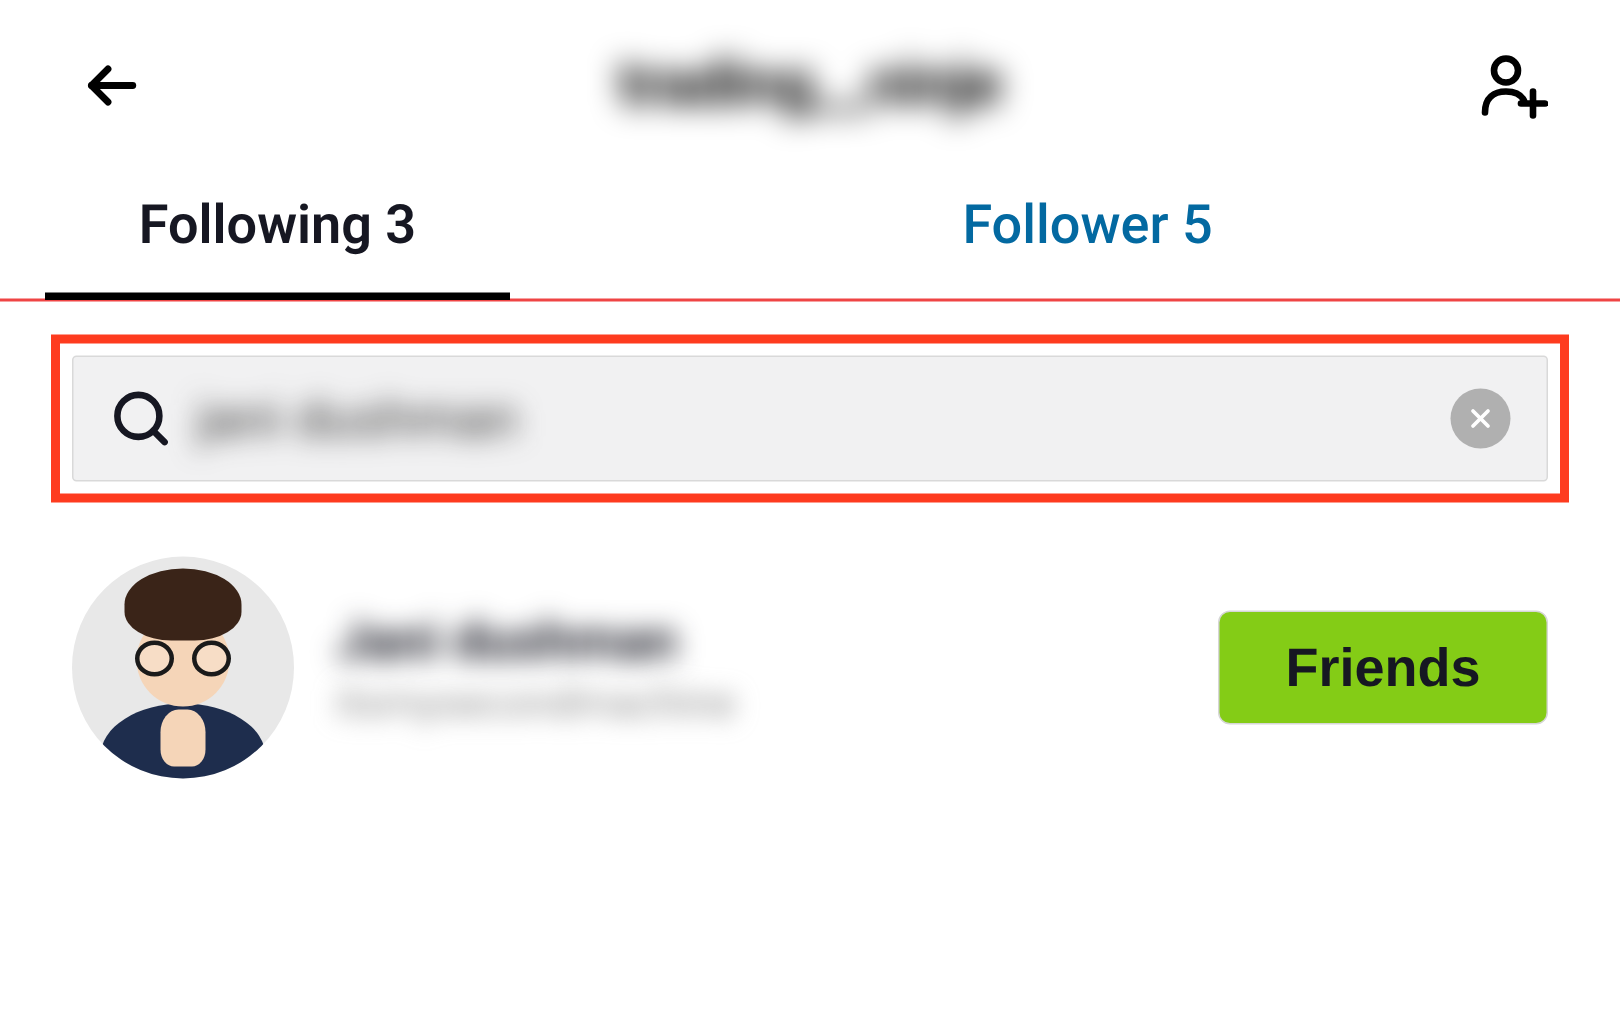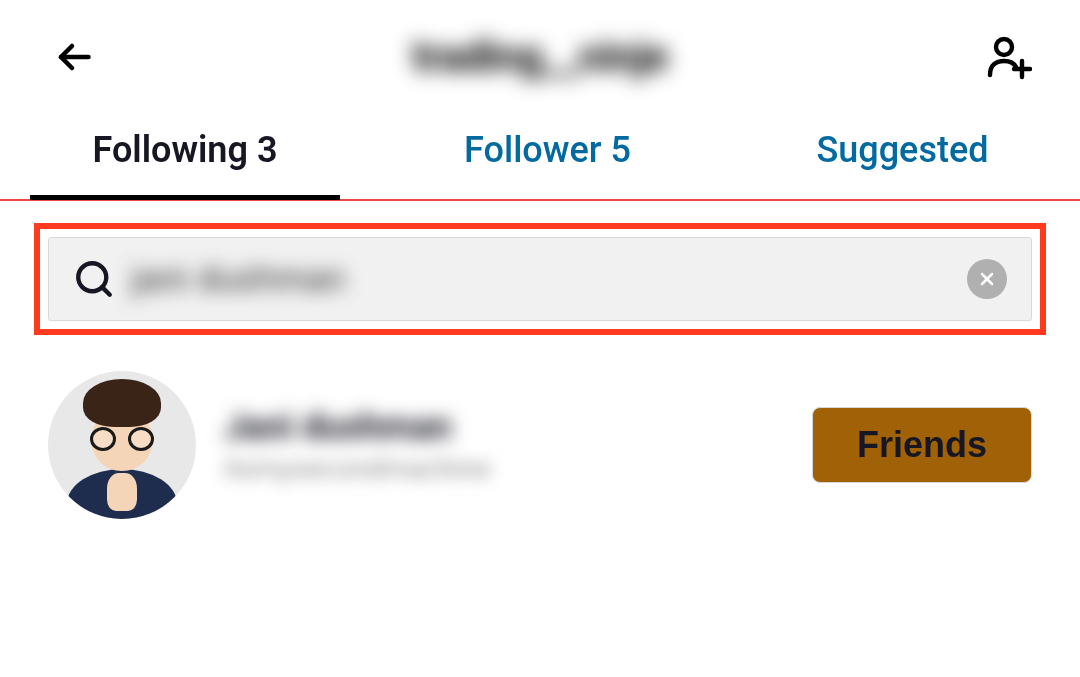--- a/index.html
+++ b/index.html
@@ -202,21 +202,21 @@
       filter: blur(9px);
       margin-bottom: 4px;
     }
     .user-handle {
       font-size: 28px;
       color: #8a8a8a;
       filter: blur(8px);
     }
     .friends-btn {
       border: 1.5px solid #d6d6d6;
-      background: #a16207;
+      background: #84cc16;
       border-radius: 8px;
       padding: 16px 44px;
       font-size: 36px;
       font-weight: 600;
       color: #161722;
       cursor: pointer;
       flex-shrink: 0;
     }
   </style>
 </head>
@@ -236,21 +236,20 @@
       <path d="M3 21 C3 16 6 14 10 14 C13 14 15 15 16 17"></path>
       <line x1="19" y1="14" x2="19" y2="22"></line>
       <line x1="15" y1="18" x2="23" y2="18"></line>
     </svg>
   </div>
 </div>
 
 <div class="tabs">
   <div class="tab active">Following 3</div>
   <div class="tab">Follower 5</div>
-  <div class="tab">Suggested</div>
 </div>
 
 <div class="search-wrapper">
   <div class="search-box">
     <svg class="search-icon" width="42" height="42" viewBox="0 0 24 24" fill="none" stroke="#161722" stroke-width="2.5" stroke-linecap="round" stroke-linejoin="round">
       <circle cx="11" cy="11" r="8"></circle>
       <line x1="21" y1="21" x2="16.65" y2="16.65"></line>
     </svg>
     <input class="search-input" type="text" value="jani dushman" style="">
     <div class="clear-btn">

